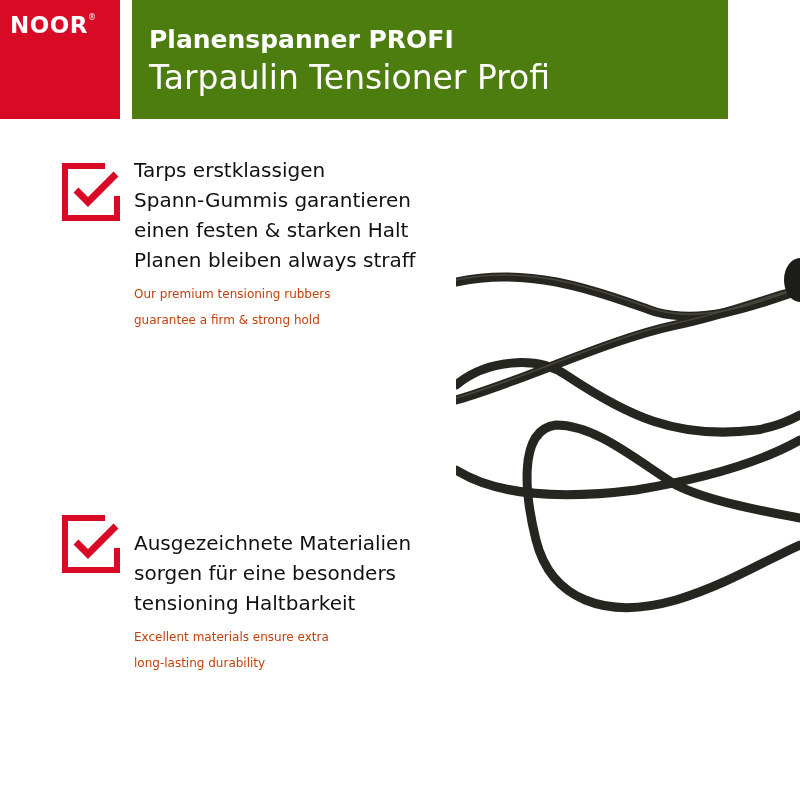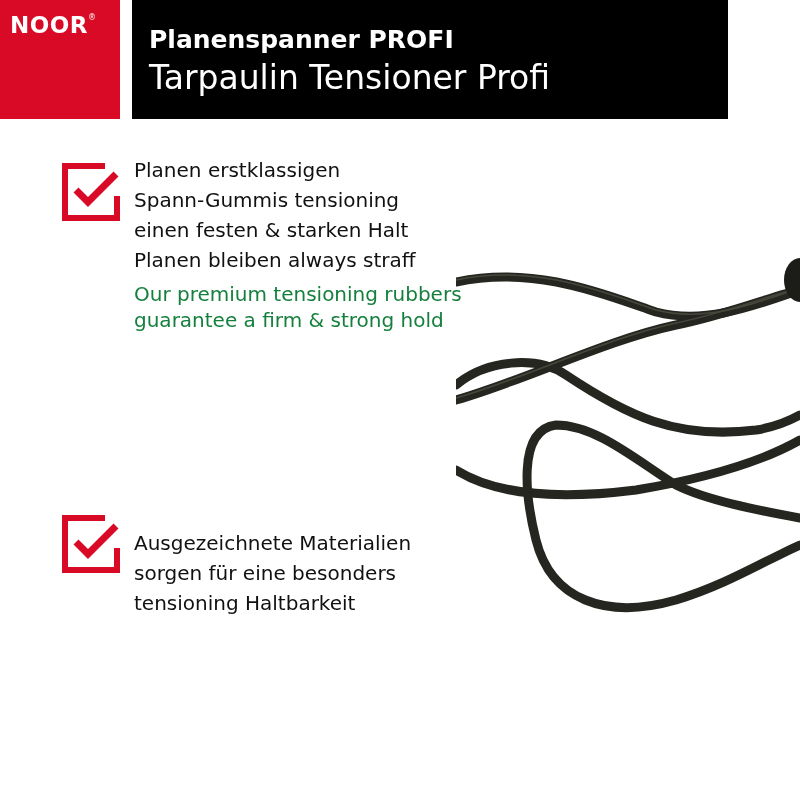--- a/index.html
+++ b/index.html
@@ -2,28 +2,28 @@
 <html><head>
 <meta charset="utf-8">
 <style>
   html, body { margin:0; padding:0; }
   body { width:800px; height:800px; background:#ffffff; position:relative; overflow:hidden;
          font-family:"DejaVu Sans", "Liberation Sans", sans-serif; }
   .brand { position:absolute; left:0; top:0; width:120px; height:119px; background:#d90a25; }
   .brand .logo { position:absolute; left:10px; top:12px; color:#fff; font-weight:bold; font-size:23px; letter-spacing:0.5px;
                  font-family:"DejaVu Sans", sans-serif; }
   .brand .logo sup { font-size:8px; font-weight:normal; position:relative; top:-4px; }
-  .header { position:absolute; left:132px; top:0; width:596px; height:119px; background:#000000; }
+  .header { position:absolute; left:132px; top:0; width:596px; height:119px; background:#4d7c0f; }
   .header .t1 { position:absolute; left:17px; top:25px; color:#fff; font-size:25px; font-weight:bold; }
   .header .t2 { position:absolute; left:17px; top:58px; color:#fff; font-size:33px; }
   .feature { position:absolute; left:62px; }
   .check { position:absolute; left:0; width:58px; height:58px; }
   .text { position:absolute; left:72px; width:340px; }
   .de { font-size:20px; line-height:30px; color:#111; white-space:nowrap; }
-  .en { font-size:20px; line-height:26px; color:#15803d; margin-top:6px; white-space:nowrap; }
+  .en { font-size:12px; line-height:26px; color:#c2410c; margin-top:6px; white-space:nowrap; }
   .cords { position:absolute; left:456px; top:240px; width:344px; height:380px; }
 </style>
 </head>
 <body>
 
 <div class="brand">
   <div class="logo"><span>NOOR</span><sup>®</sup></div>
 </div>
 
 <div class="header">
@@ -31,22 +31,22 @@
   <div class="t2">Tarpaulin Tensioner Profi</div>
 </div>
 
 <div class="feature" style="top:163px;">
   <svg class="check" viewBox="0 0 58 58">
     <path d="M43 3 H3 V55 H55 V33" fill="none" stroke="#d90a25" stroke-width="6"></path>
     <path d="M14 27 L26 39 L54 11" fill="none" stroke="#d90a25" stroke-width="7"></path>
   </svg>
   <div class="text" style="top:-8px;">
     <div class="de">
-      <div>Planen erstklassigen</div>
-        <div>Spann-Gummis tensioning</div>
+      <div>Tarps erstklassigen</div>
+        <div>Spann-Gummis garantieren</div>
       <div>einen festen &amp; starken Halt</div>
         <div>Planen bleiben always straff</div>
     </div>
     <div class="en">
       <div>Our premium tensioning rubbers</div>
         <div>guarantee a firm &amp; strong hold</div>
     </div>
   </div>
 </div>
 
@@ -54,20 +54,24 @@
   <svg class="check" viewBox="0 0 58 58">
     <path d="M43 3 H3 V55 H55 V33" fill="none" stroke="#d90a25" stroke-width="6"></path>
     <path d="M14 27 L26 39 L54 11" fill="none" stroke="#d90a25" stroke-width="7"></path>
   </svg>
   <div class="text" style="top:-6px;margin-top:19px;">
     <div class="de">
       <div>Ausgezeichnete Materialien</div>
         <div>sorgen für eine besonders</div>
       <div>tensioning Haltbarkeit</div>
     </div>
+    <div class="en">
+      <div>Excellent materials ensure extra</div>
+        <div>long-lasting durability</div>
+    </div>
   </div>
 </div>
 
 <svg class="cords" viewBox="0 0 344 380">
   <g fill="none" stroke="#262620" stroke-width="9" stroke-linecap="round">
     <path d="M0 42 C80 25 150 55 200 72 C250 85 300 65 344 50"></path>
     <path d="M0 160 C70 140 150 100 220 85 C270 75 320 55 344 50"></path>
     <path d="M0 145 C30 120 80 115 110 135 C170 175 220 200 300 190 C320 187 335 180 344 175"></path>
     <path d="M0 230 C40 255 100 260 180 250 C240 240 300 225 344 200"></path>
     <path d="M344 278 C300 270 250 260 220 245 C180 220 140 185 100 185 C60 190 70 260 80 300 C95 360 150 380 220 360 C270 345 310 320 344 305"></path>

